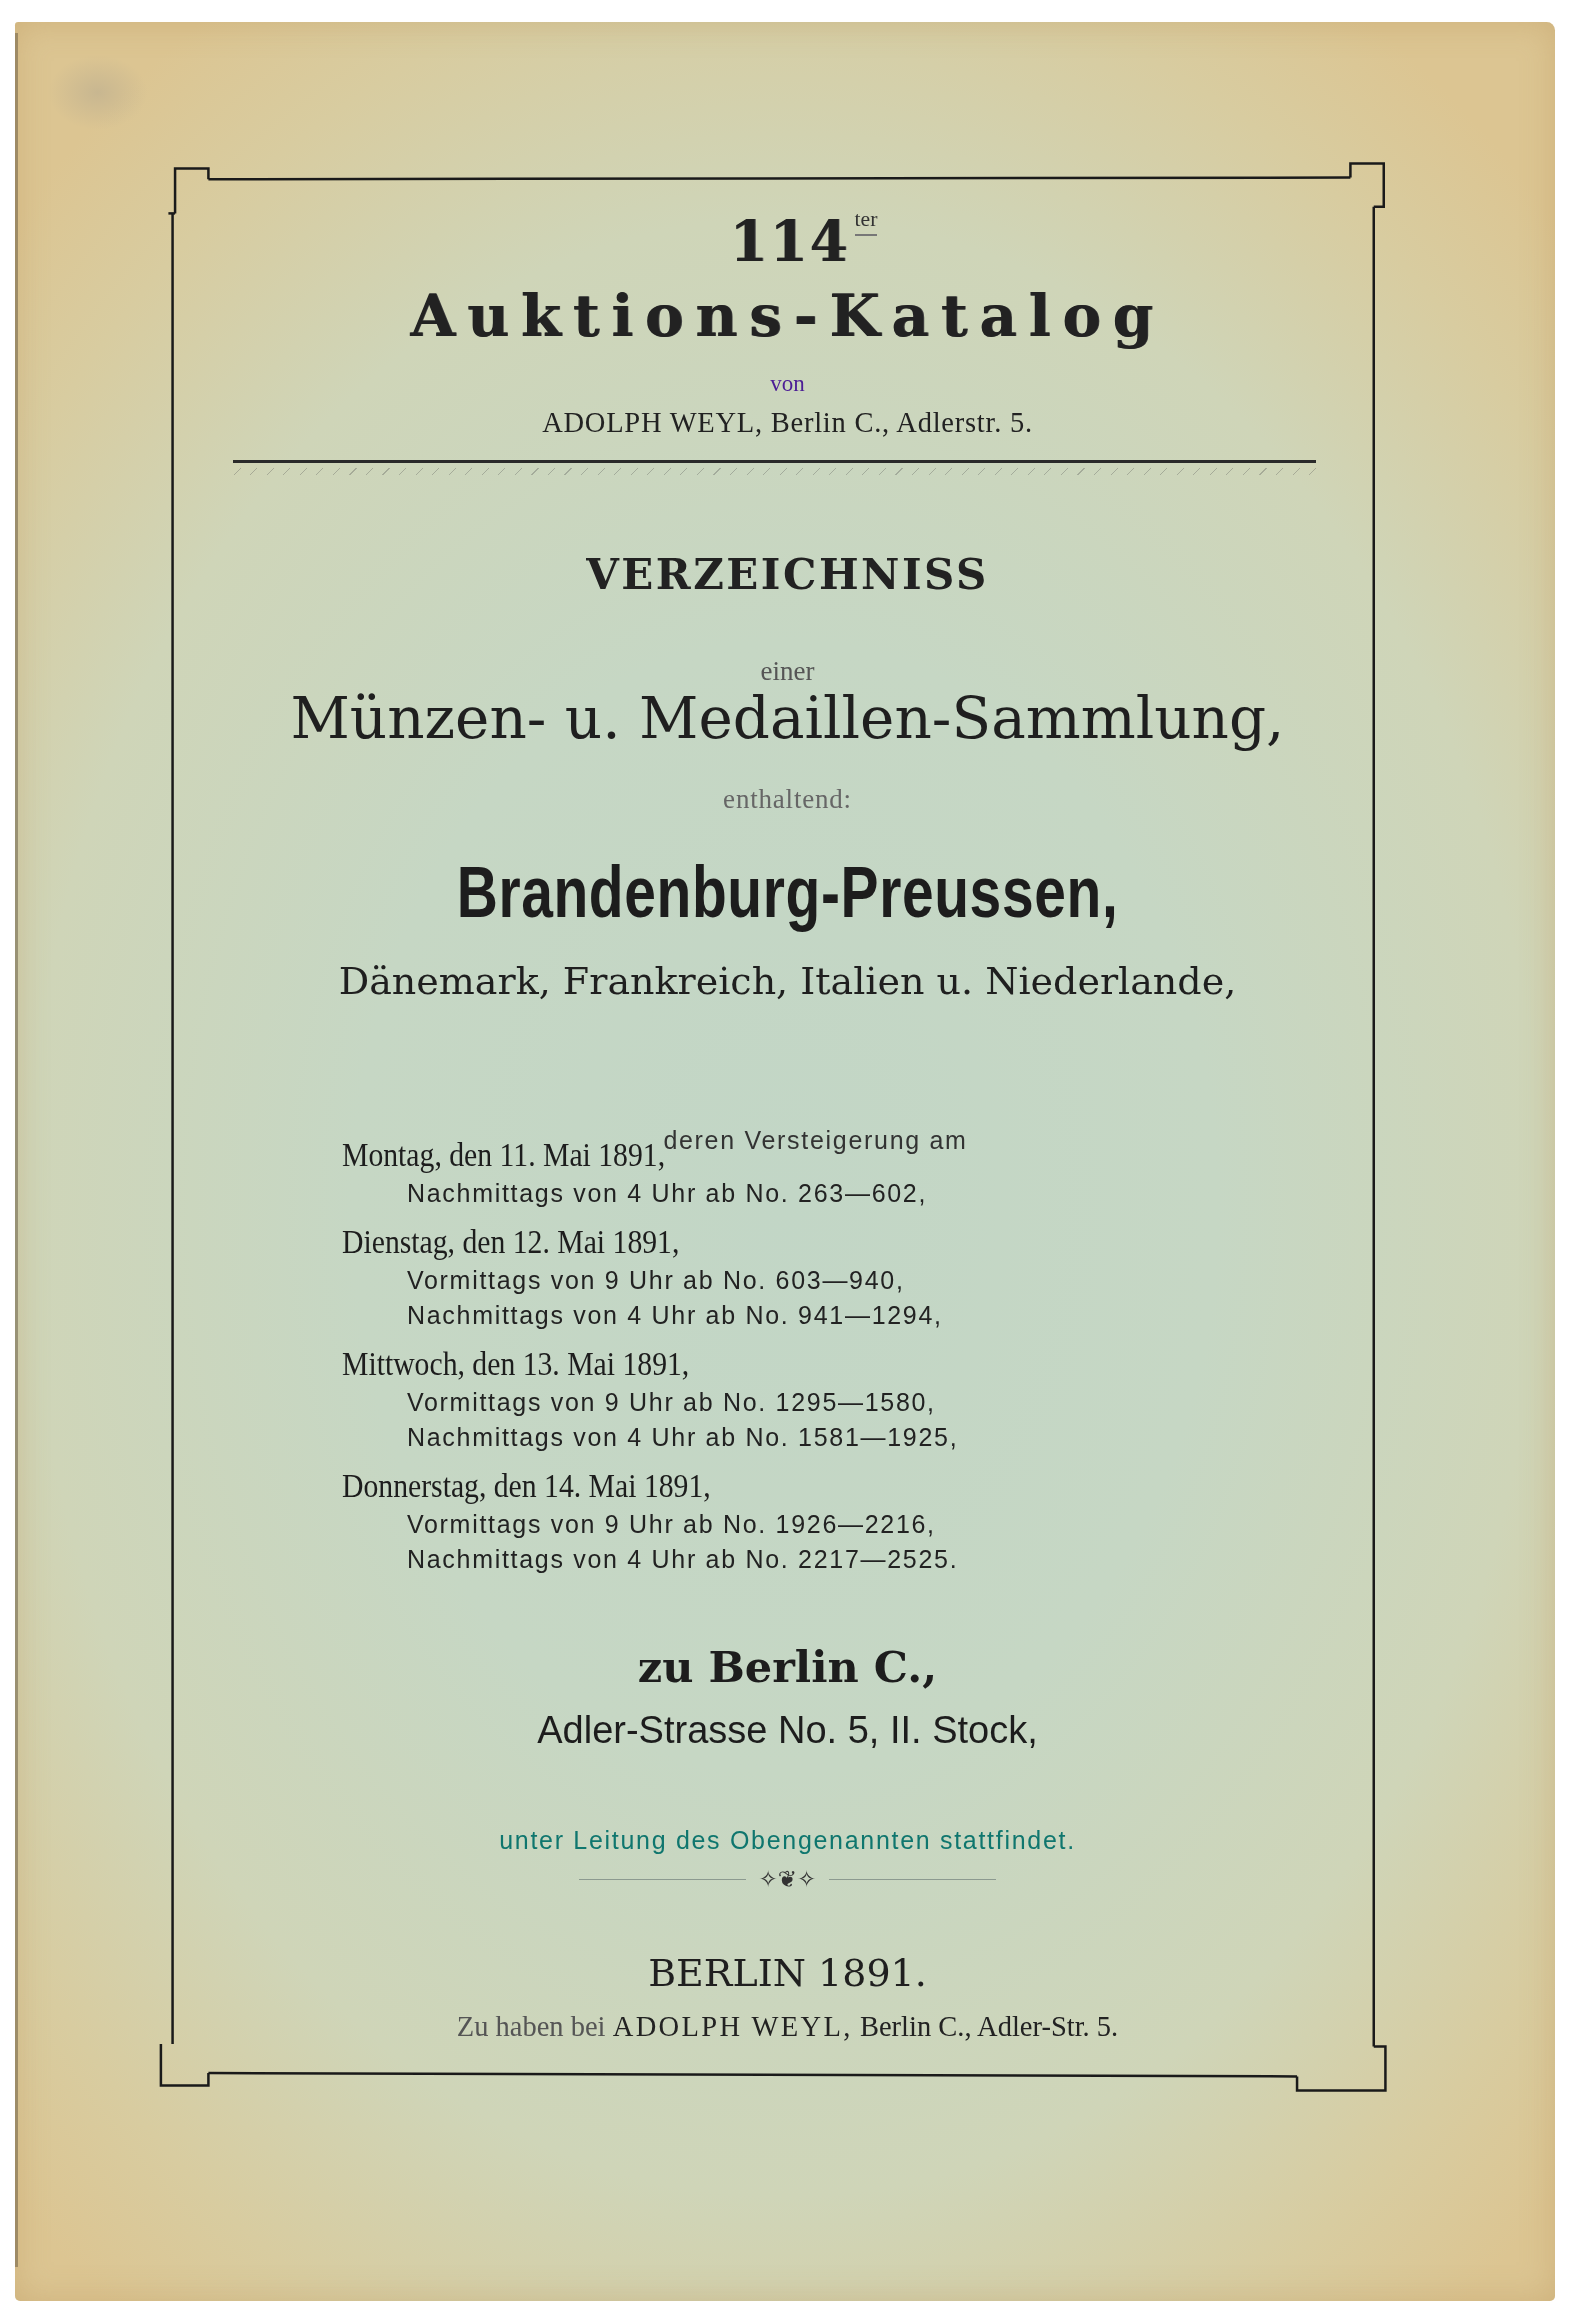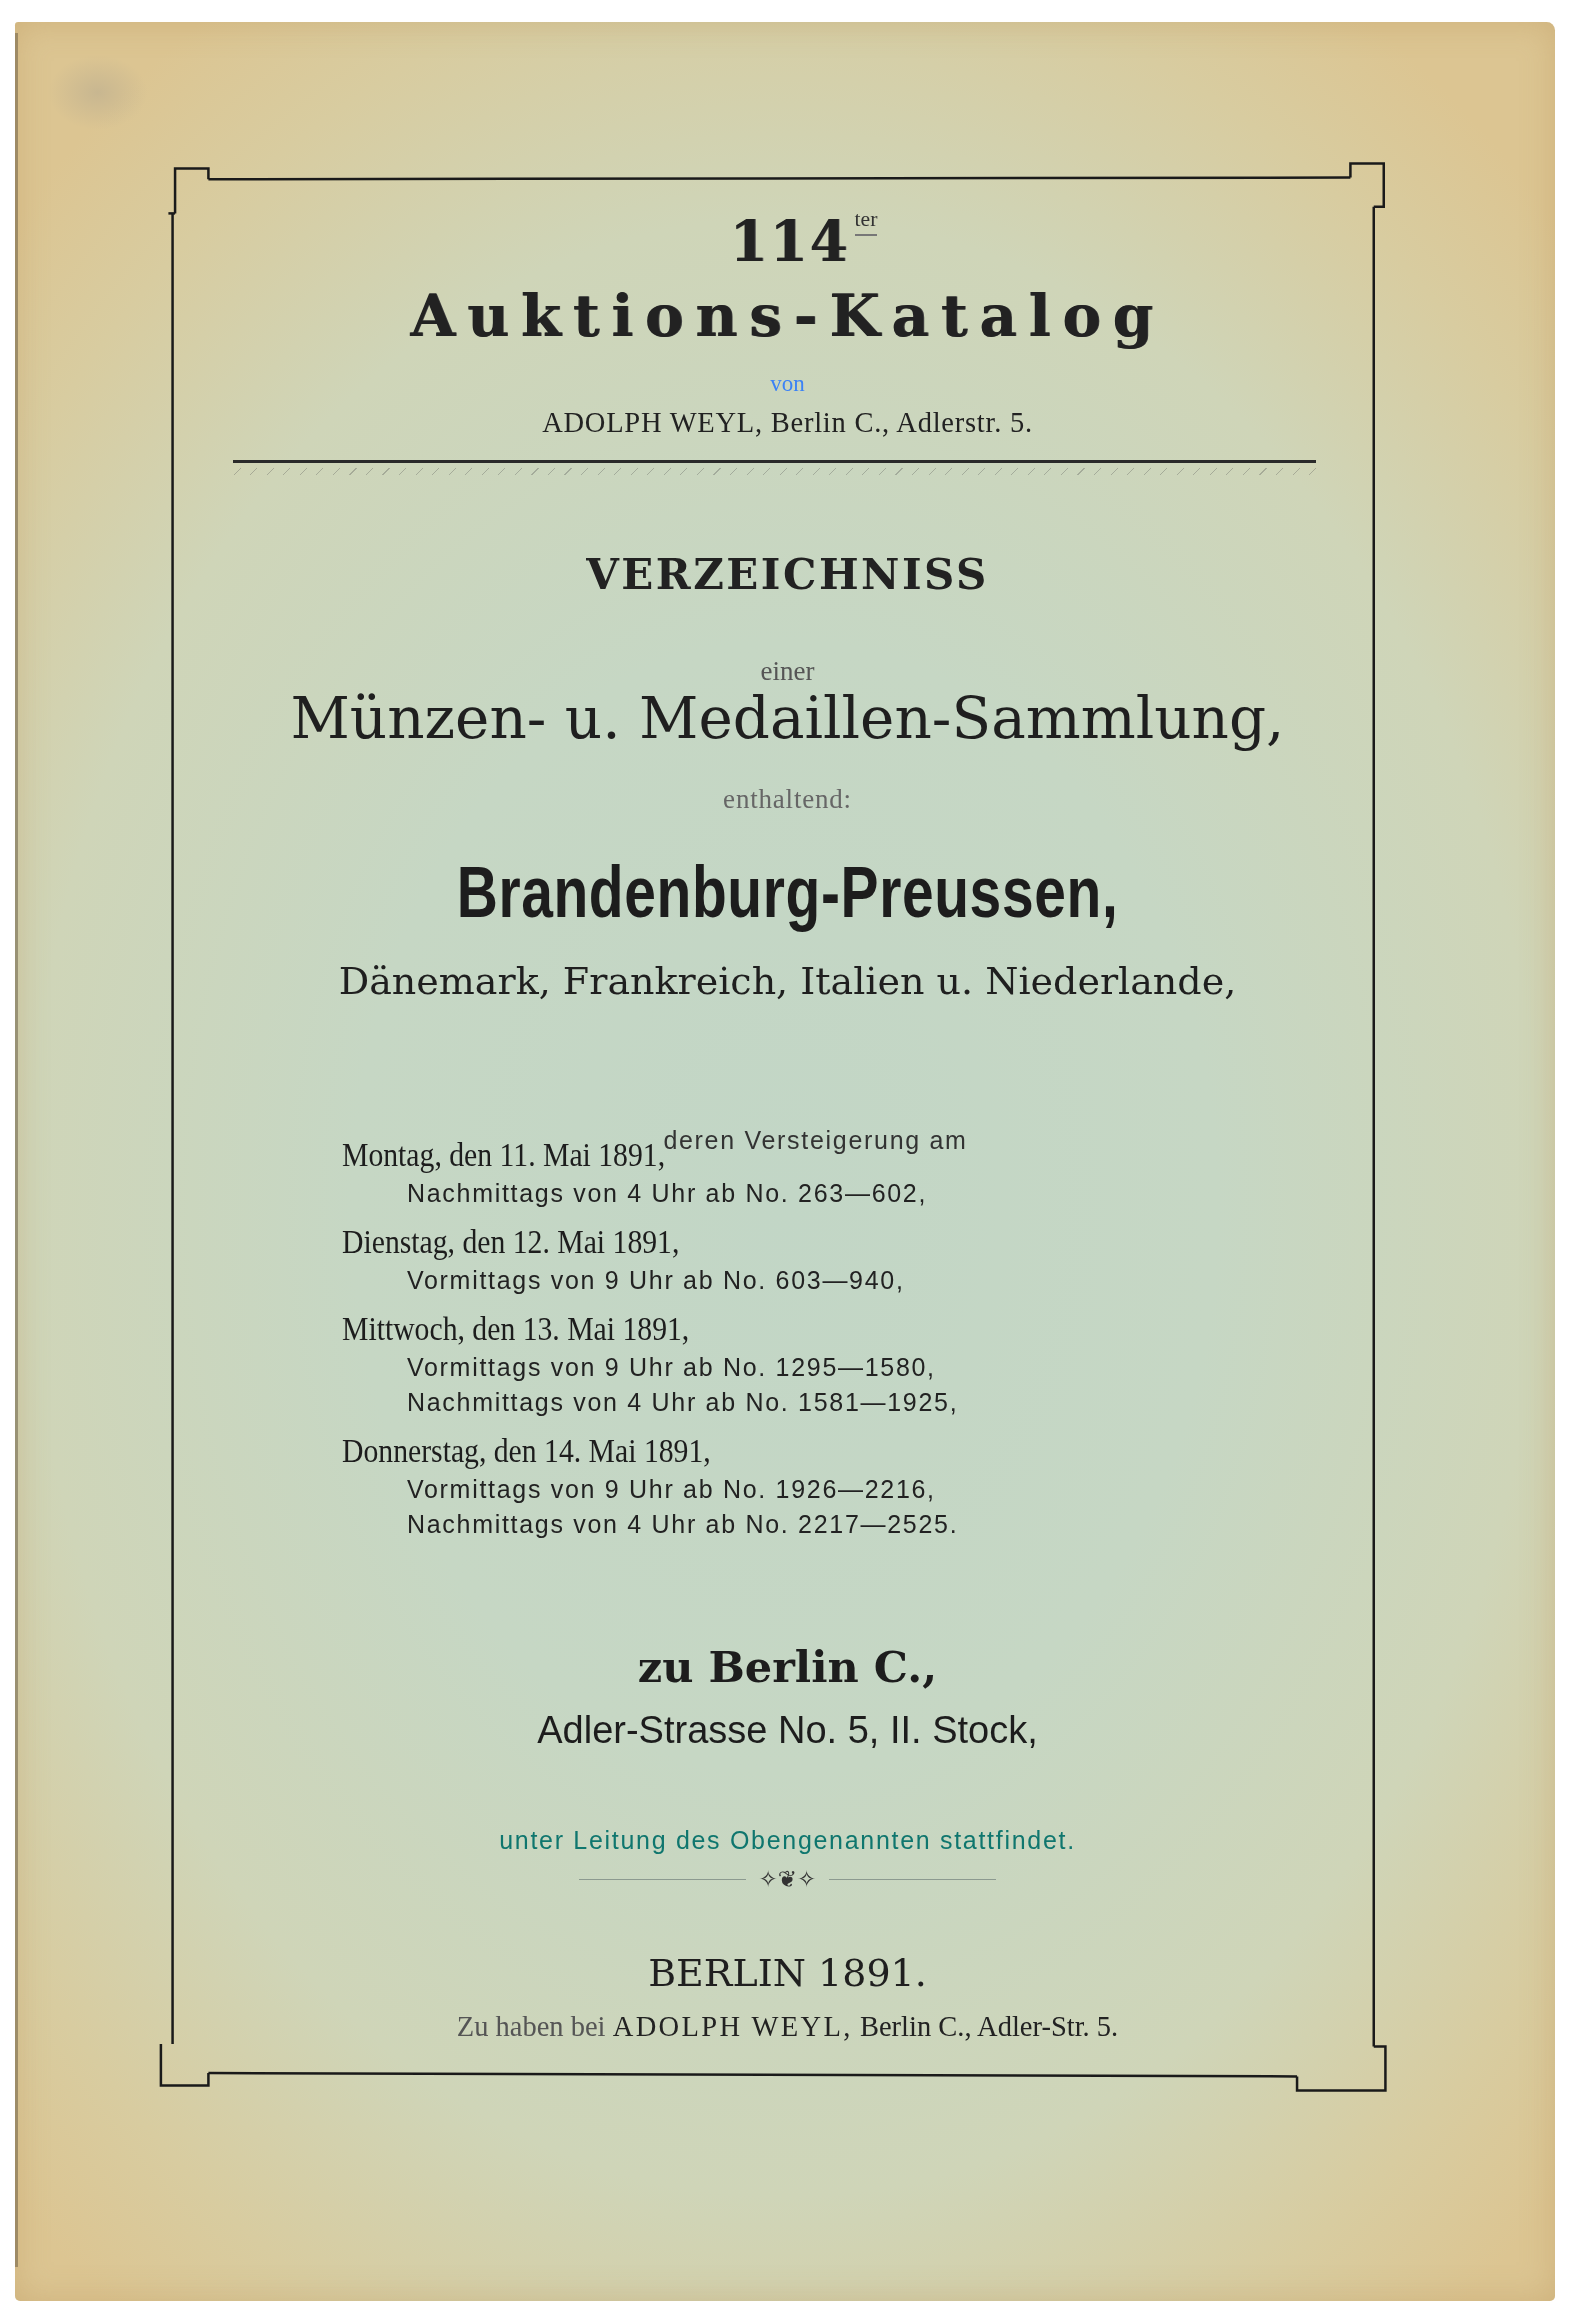--- a/index.html
+++ b/index.html
@@ -42,21 +42,21 @@
       display: inline-block; vertical-align: top; margin-left: 5px; margin-top: -1.7px;
       border-bottom: 2.5px double #777; line-height: 25px; padding-bottom: 1.7px;
     }
 
     .auktion {
       position: absolute; top: 90px; left: 0; width: 100%;
       font-family: "DejaVu Serif", serif; font-weight: bold; font-size: 58px;
       letter-spacing: 11.7px; color: #222;
       text-shadow: 0.8px 0 0 #444;
     }
-    .von { position: absolute; top: 179px; left: 0; width: 100%; font-size: 23px; color: #3b82f6; }
+    .von { position: absolute; top: 179px; left: 0; width: 100%; font-size: 23px; color: #4c1d95; }
     .publisher {
       position: absolute; top: 213px; left: 0; width: 100%;
       font-size: 30px; letter-spacing: 0.8px; color: #222;
       transform: scaleX(0.95);
     }
 
     .rule-group { position: absolute; top: 268px; left: 58px; width: 1083px; height: 25px; }
     .rule-thick { position: absolute; left: 0; top: 0; width: 100%; height: 3.3px; background: #2a2a2a; }
     .rule-wavy {
       position: absolute; left: 0; top: 8.3px; width: 100%; height: 6.7px;
@@ -159,20 +159,21 @@
   <div class="deren">deren Versteigerung am</div>
 
   <div class="schedule">
     <div class="day">
       <div class="day-title">Montag, den 11. Mai 1891,</div>
       <div class="session">Nachmittags von 4 Uhr ab No. 263—602,</div>
     </div>
     <div class="day">
       <div class="day-title">Dienstag, den 12. Mai 1891,</div>
       <div class="session">Vormittags von 9 Uhr ab No. 603—940,</div>
+      <div class="session">Nachmittags von 4 Uhr ab No. 941—1294,</div>
     </div>
     <div class="day">
       <div class="day-title">Mittwoch, den 13. Mai 1891,</div>
       <div class="session">Vormittags von 9 Uhr ab No. 1295—1580,</div>
       <div class="session">Nachmittags von 4 Uhr ab No. 1581—1925,</div>
     </div>
     <div class="day">
       <div class="day-title">Donnerstag, den 14. Mai 1891,</div>
       <div class="session">Vormittags von 9 Uhr ab No. 1926—2216,</div>
       <div class="session">Nachmittags von 4 Uhr ab No. 2217—2525.</div>

